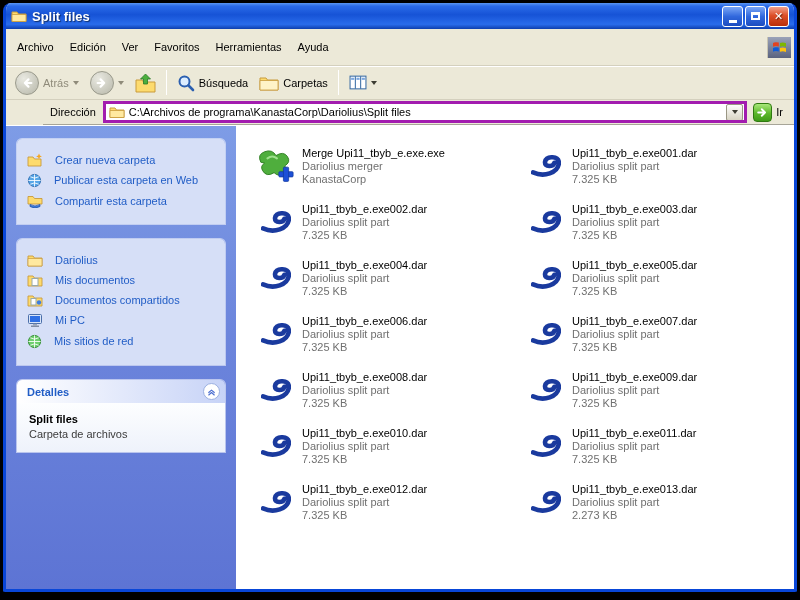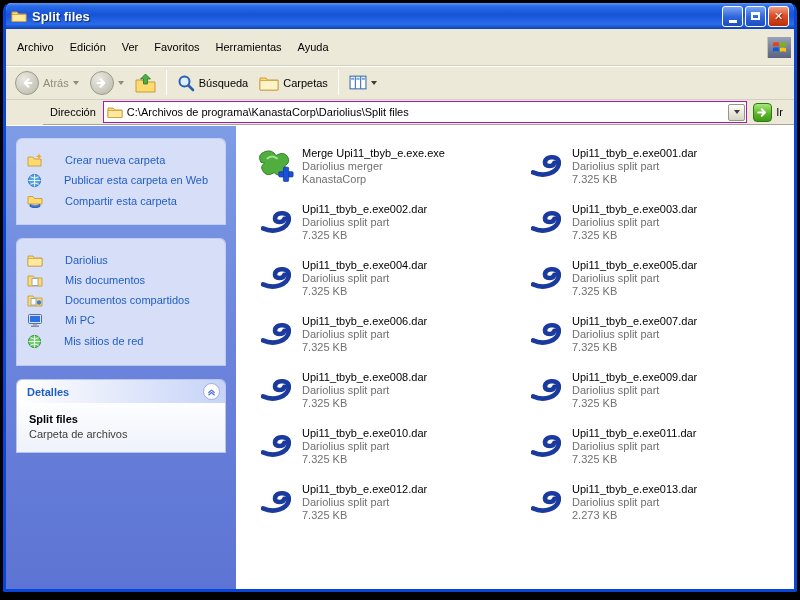--- a/index.html
+++ b/index.html
@@ -42,21 +42,21 @@
   .tb-label.dark{color:#000;}
   .caret{width:0;height:0;border-left:3.5px solid transparent;border-right:3.5px solid transparent;
     border-top:4px solid #8f8b7a;}
   .caret.dark{border-top-color:#3c3c32;}
   .sep{width:1px;height:25px;background:#c9c5b2;border-right:1px solid #fff;margin:0 3px;flex:0 0 auto;}
 
   
   .addressbar{height:25px;flex:0 0 auto;display:flex;align-items:center;padding:1px 3px;
     background:#ECE9D8;border-bottom:1px solid #a7a598;margin-left:37px;}
   .addr-label{padding:0 7px 0 4px;color:#000;}
-  .addr-input{flex:1;height:22px;background:#fff;border:1px solid #a21caf;
+  .addr-input{flex:1;height:22px;background:#fff;border:3px solid #a21caf;
     display:flex;align-items:center;padding:0 1px 0 3px;gap:4px;overflow:hidden;}
   .addr-path{flex:1;white-space:nowrap;overflow:hidden;}
   .addr-drop{width:17px;height:17px;flex:0 0 auto;border:1px solid #9a9684;border-radius:2px;
     background:linear-gradient(180deg,#fdfdfb,#d8d4c4);display:flex;align-items:center;justify-content:center;}
   .go-btn{display:flex;align-items:center;gap:4px;padding:0 8px 0 6px;}
   .go-icon{width:19px;height:19px;border-radius:4px;border:1px solid #2f7a10;
     background:linear-gradient(180deg,#a8e87a 0%,#5cb72a 55%,#3f9b18 100%);
     display:flex;align-items:center;justify-content:center;}
 
   
@@ -65,21 +65,21 @@
     background:linear-gradient(180deg,#7e9ce6 0%,#6c85dc 45%,#5d74d4 100%);}
   .panel{margin-bottom:15px;border-radius:5px 5px 0 0;overflow:hidden;
     box-shadow:0 0 0 1px rgba(255,255,255,.55);}
   .panel-header{height:23px;display:flex;align-items:center;justify-content:space-between;
     padding:0 5px 0 10px;background:linear-gradient(90deg,#ffffff 0%,#c7d3f7 100%);
     color:#215DC6;font-weight:bold;}
   .chev{width:17px;height:17px;border-radius:50%;background:#fff;border:1px solid #9aafe0;
     display:flex;align-items:center;justify-content:center;}
   .panel-body{background:#D6DFF7;padding:8px 4px 10px 10px;}
   .panel-body.light{background:linear-gradient(180deg,#fdfeff,#eef2fb);padding:10px 8px 12px 12px;}
-  .task-item{display:flex;align-items:center;gap:22px;margin:6px 0;color:#215DC6;cursor:pointer;}
+  .task-item{display:flex;align-items:center;gap:12px;margin:6px 0;color:#215DC6;cursor:pointer;}
   .task-item .lbl{line-height:13px;}
   .detail-name{font-weight:bold;display:block;margin-bottom:3px;}
   .detail-type{display:block;color:#3c3c3c;}
 
   
   .content{flex:1;padding:12px 6px 6px 14px;overflow:hidden;background:#fff;}
   .files{display:grid;grid-template-columns:1fr 1fr;grid-auto-rows:56px;column-gap:2px;}
   .tile{display:flex;align-items:center;gap:4px;padding:2px 4px;cursor:default;}
   .file-icon{width:44px;height:40px;flex:0 0 auto;display:flex;align-items:center;justify-content:center;}
   .file-text{display:flex;flex-direction:column;line-height:13px;}

